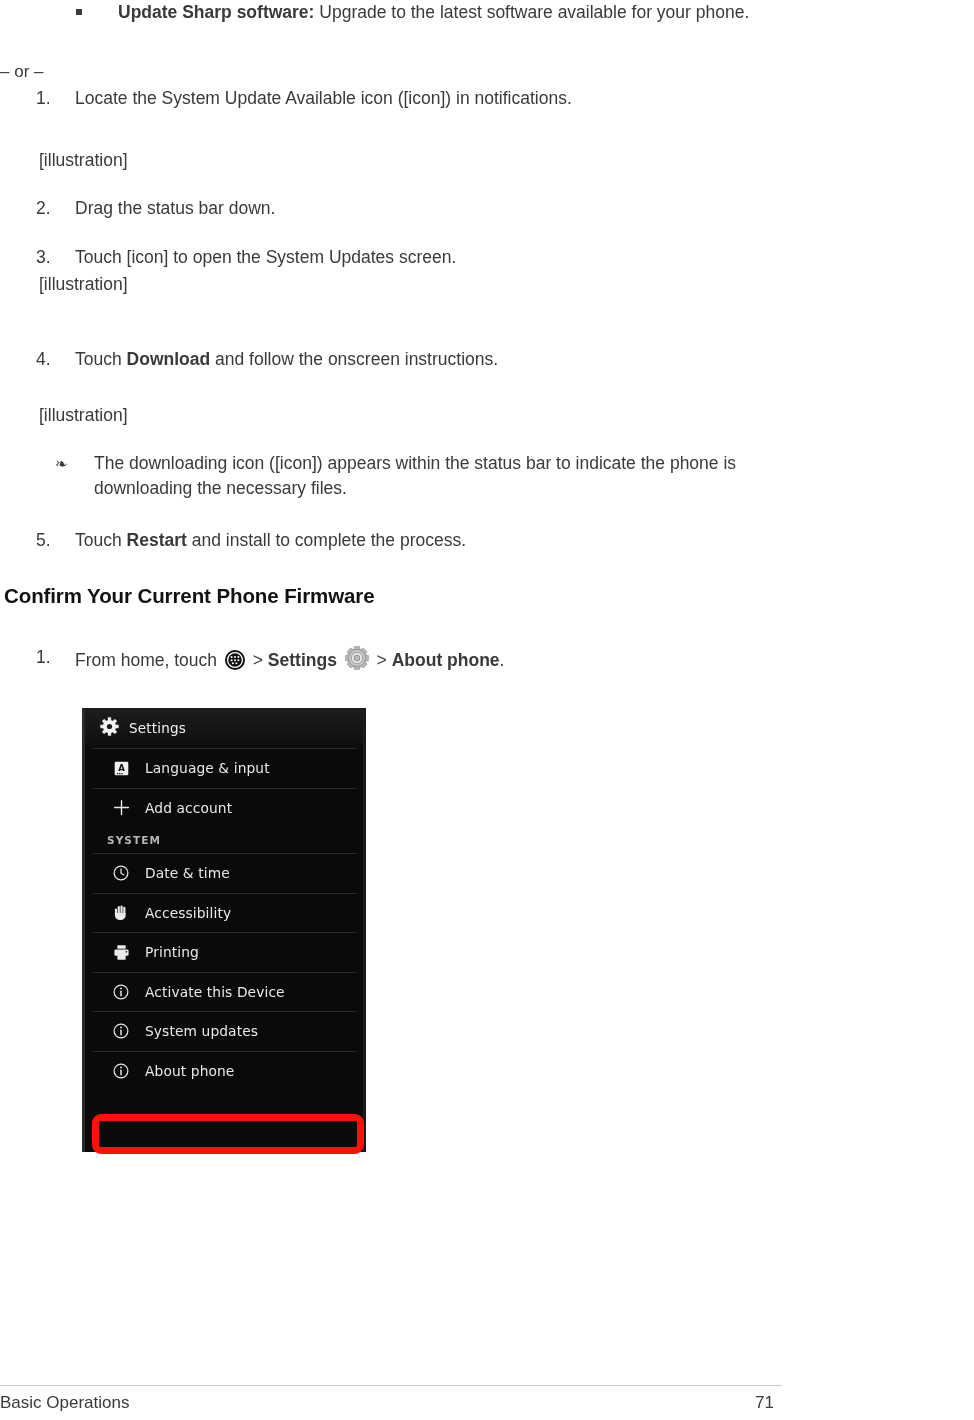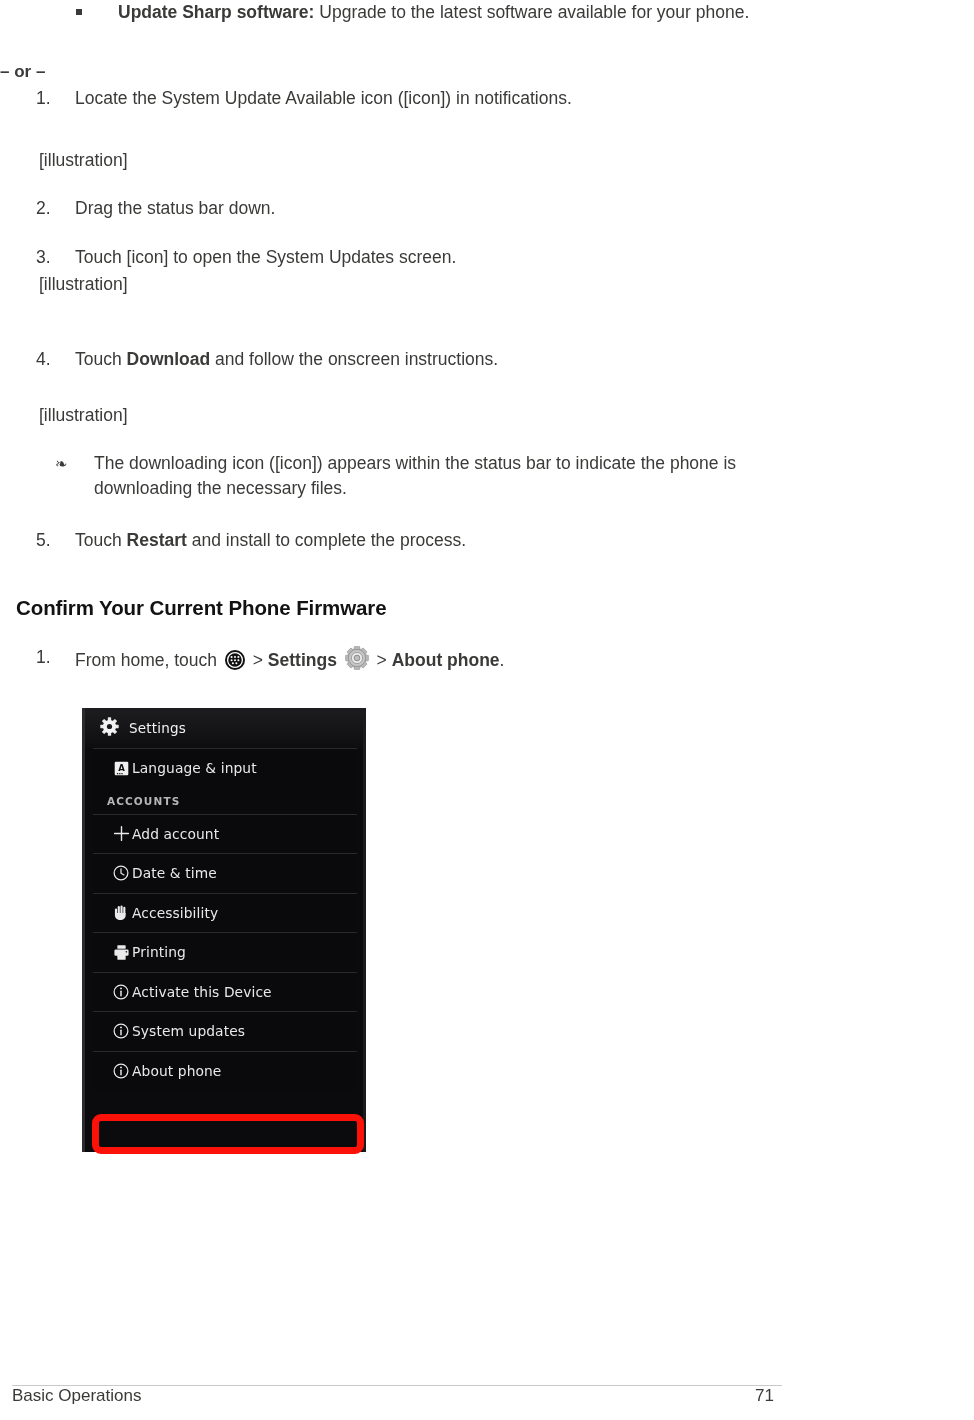--- a/index.html
+++ b/index.html
@@ -47,21 +47,20 @@
     width: 6px;
     height: 6px;
     background: #3a3a38;
   }
 
   .or-line {
     margin: 18px 0 0 0;
     padding-left: 0;
     font-size: 17px;
     color: #3a3a38;
-    font-weight: bold;
   }
 
   
   .step {
     position: relative;
     margin: 0;
     padding: 0 0 0 75px;
     min-height: 25px;
   }
   .step .num {
@@ -94,21 +93,21 @@
   .note .dia {
     position: absolute;
     left: 55px;
     top: 0;
     font-size: 15px;
     line-height: 25px;
     color: #3a3a38;
   }
 
   h2.section-head {
-    margin: 16px;
+    margin: 4px;
     padding: 0;
     font-size: 20.5px;
     line-height: 28px;
     font-weight: bold;
     color: #121212;
     letter-spacing: -0.1px;
   }
 
   
   .inline-ico {
@@ -164,20 +163,21 @@
   .row .r-ico {
     width: 22px;
     height: 22px;
     flex: 0 0 22px;
     display: flex;
     align-items: center;
     justify-content: center;
     color: #e6e6e6;
   }
   .row .r-label {
+    margin-left: 13px;
     color: #e9e9e9;
     font-size: 13.8px;
     letter-spacing: 0.1px;
   }
   .cat {
     height: 26px;
     display: flex;
     align-items: center;
     padding-left: 14px;
     margin-left: 8px;
@@ -202,25 +202,25 @@
 
   
   .footer {
     position: absolute;
     left: 0;
     right: 0;
     bottom: 0;
     height: 34px;
     border-top: 1px solid #c9c9c9;
     display: flex;
+    align-items: center;
     justify-content: space-between;
     padding: 0 8px 0 0;
     font-size: 17px;
     color: #3a3a38;
-    margin-left: 12px;
   }
 
   .abs { position: absolute; }
 </style>
 </head>
 <body>
 
 <div class="page">
 
   <div class="sq-item txt abs" style="left:0; top:0; width:930px;">
@@ -363,31 +363,31 @@
                 <rect x="4.6" y="15.4" width="1.6" height="1.4"></rect>
                 <rect x="7.2" y="15.4" width="1.6" height="1.4"></rect>
                 <rect x="9.8" y="15.4" width="1.6" height="1.4"></rect>
               </g>
         </svg>
           </span>
         <span class="r-label">Language &amp; input</span>
       </div>
 
 
-      <div class="cat">ACCOUNTS</div>
 
       <div class="row">
         <span class="r-ico">
             <svg width="19" height="19" viewBox="0 0 22 22">
           <path d="M11 3 V19 M3 11 H19" stroke="#eaeaea" stroke-width="1.6" stroke-linecap="round"></path>
         </svg>
           </span>
         <span class="r-label">Add account</span>
       </div>
 
+      <div class="cat">SYSTEM</div>
 
       <div class="row">
         <span class="r-ico">
             <svg width="18" height="18" viewBox="0 0 22 22">
           <circle cx="11" cy="11" r="8.4" fill="none" stroke="#eaeaea" stroke-width="1.5"></circle>
           <path d="M11 5.8 V11.3 L14.6 13.4" fill="none" stroke="#eaeaea" stroke-width="1.5" stroke-linecap="round"></path>
         </svg>
           </span>
         <span class="r-label">Date &amp; time</span>
       </div>

